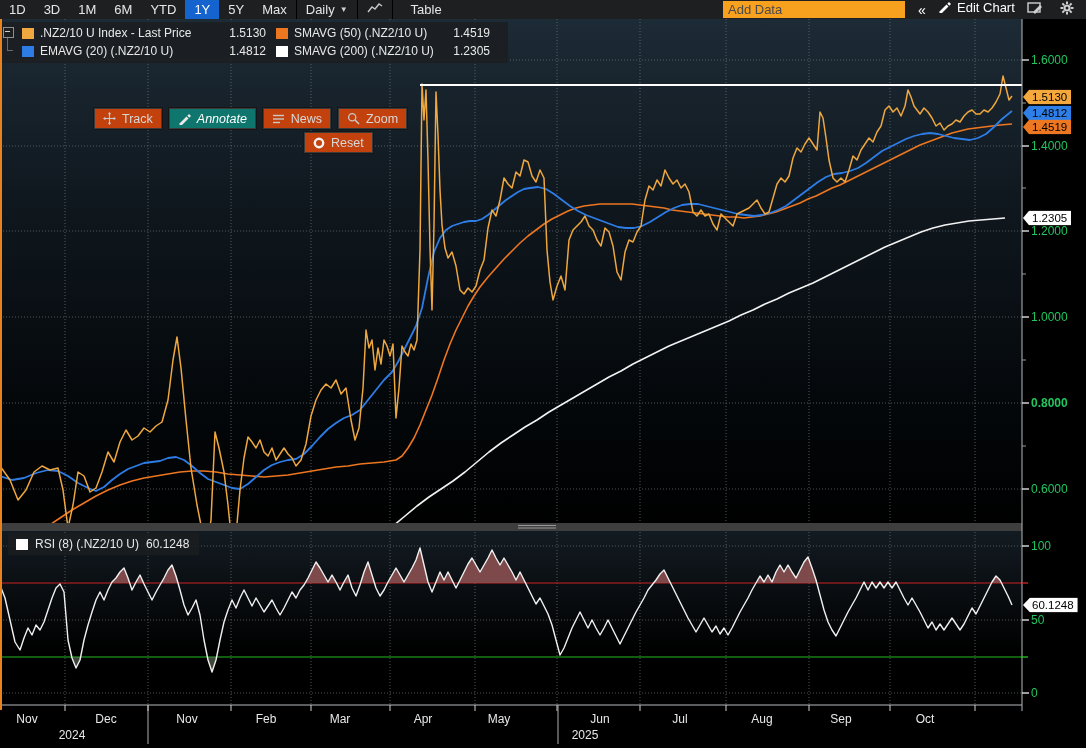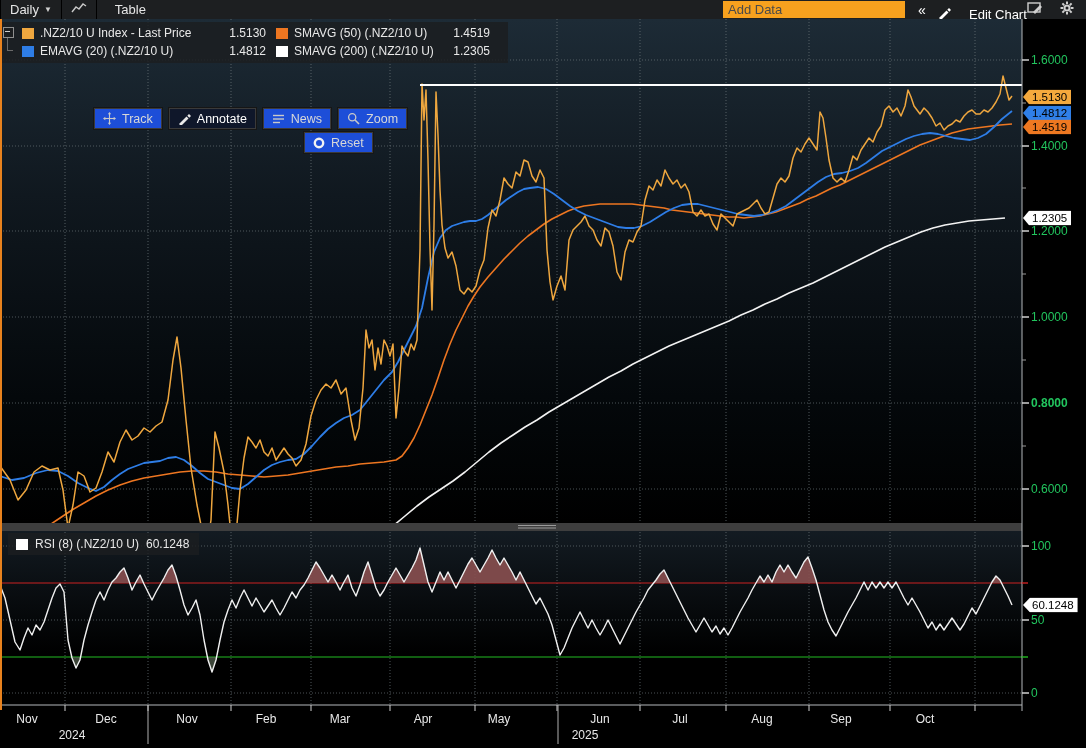--- a/index.html
+++ b/index.html
@@ -11,42 +11,42 @@
     display:flex;align-items:stretch;font-size:13px;}
   .tb-btn{display:flex;align-items:center;padding:0 9px;color:#e6e6e6;cursor:pointer;white-space:nowrap;}
   .tb-btn.active{background:#1563cf;color:#fff;}
   .tb-sep{width:1px;background:#000;}
   .tb-caret{font-size:8px;margin-left:5px;color:#cfcfcf;}
   .add-data{position:absolute;left:723px;top:1px;width:182px;height:17px;background:#f7a11e;border:none;
     font-family:"Liberation Sans",sans-serif;font-size:13px;color:#333;padding:0 5px;box-sizing:border-box;}
   .add-data::placeholder{color:#4a4a4a;opacity:1;}
   .chev{position:absolute;left:910px;top:0;height:19px;display:flex;align-items:center;padding:0 8px;
     color:#fff;font-size:14px;cursor:pointer;}
-  .edit-chart{position:absolute;left:938px;top:0;height:22px;display:flex;align-items:flex-end;gap:18px;
+  .edit-chart{position:absolute;left:938px;top:0;height:22px;display:flex;align-items:flex-start;gap:6px;
     color:#fff;cursor:pointer;font-size:13px;}
   .icon-btn{position:absolute;top:0;height:19px;width:26px;display:flex;align-items:center;justify-content:center;cursor:pointer;}
   .corner-accent{position:absolute;left:975px;top:17px;width:111px;height:2px;background:#1b5276;z-index:4;}
   
   .legend{position:absolute;left:2px;top:22px;width:506px;background:rgba(28,30,32,0.84);z-index:4;
     padding:2px 4px 3px 20px;box-sizing:border-box;display:grid;grid-template-columns:254px 224px;font-size:12px;row-gap:0;}
   .leg-item{display:flex;align-items:center;gap:6px;height:18px;white-space:nowrap;}
   .swatch{width:12px;height:11px;flex:0 0 12px;}
   .leg-val{margin-left:auto;padding-right:10px;}
   .expander{position:absolute;left:3px;top:27px;width:9px;height:9px;border:1px solid #8f8f8f;z-index:5;
     background:#1c1e20;}
   .expander:before{content:"";position:absolute;left:1px;top:3px;width:5px;height:1px;background:#cfcfcf;}
   .tree-line{position:absolute;left:7px;top:38px;width:1px;height:13px;background:#6a6a6a;z-index:5;}
   .tree-foot{position:absolute;left:7px;top:50px;width:6px;height:1px;background:#6a6a6a;z-index:5;}
   .rsi-legend{position:absolute;left:8px;top:533px;background:rgba(28,30,32,0.84);z-index:4;
     display:flex;align-items:center;gap:7px;font-size:12px;padding:2px 10px 2px 8px;height:18px;}
   
   .anno{position:absolute;left:93px;top:107px;display:flex;gap:5px;z-index:5;font-size:12.5px;}
-  .anno-btn{display:flex;align-items:center;gap:6px;background:#1d4ed8;border:1px solid #161616;
+  .anno-btn{display:flex;align-items:center;gap:6px;background:#c2410c;border:1px solid #161616;
     color:#d8d8d8;padding:1px 9px;height:19px;cursor:pointer;box-shadow:0 0 0 1px #3a3a3a inset;}
-  .anno-btn.active{background:#0f172a;color:#fff;}
+  .anno-btn.active{background:#0f766e;color:#fff;font-style:italic;}
   .reset-btn{position:absolute;left:303px;top:131px;z-index:5;font-size:12.5px;}
   
   .ylab{position:absolute;left:1031px;transform:translateY(-50%);font-size:12px;color:#22c55e;z-index:3;white-space:nowrap;}
   .badge{position:absolute;left:1023px;height:15px;line-height:15px;transform:translateY(-50%);
     padding:0 4px 0 9px;font-size:11.5px;color:#000;z-index:4;white-space:nowrap;
     clip-path:polygon(0 50%,13% 0,100% 0,100% 100%,13% 100%);}
   .xlab{position:absolute;top:712px;transform:translateX(-50%);font-size:12px;color:#e8e8e8;z-index:3;text-align:right;}
   .yearlab{position:absolute;top:728px;transform:translateX(-50%);font-size:12px;color:#e8e8e8;z-index:3;}
   .rail{position:absolute;left:0;top:19px;width:2px;height:691px;background:#e8821e;z-index:3;}
 </style>
@@ -147,20 +147,30 @@
         <line x1="890" y1="705" x2="890" y2="711" stroke="#d0d0d0" stroke-width="1"></line>
         <line x1="975" y1="705" x2="975" y2="711" stroke="#d0d0d0" stroke-width="1"></line>
         <line x1="148" y1="705" x2="148" y2="744" stroke="#b0b0b0" stroke-width="1"></line>
         <line x1="558" y1="705" x2="558" y2="744" stroke="#b0b0b0" stroke-width="1"></line>
       </g>
   </svg>
 
   <div class="rail"></div>
 
   <div class="toolbar">
+    <div id="ranges" style="display:flex;">
+        <div class="tb-btn range-btn">1D</div>
+        <div class="tb-btn range-btn">3D</div>
+        <div class="tb-btn range-btn">1M</div>
+        <div class="tb-btn range-btn">6M</div>
+        <div class="tb-btn range-btn">YTD</div>
+        <div class="tb-btn range-btn active">1Y</div>
+        <div class="tb-btn range-btn">5Y</div>
+        <div class="tb-btn range-btn">Max</div>
+      </div>
     <div class="tb-sep"></div>
     <div class="tb-btn">
       <span>Daily</span>
       <span class="tb-caret">▼</span>
     </div>
     <div class="tb-sep"></div>
     <div class="tb-btn" id="charttype-btn">
       <span id="charttype-icon"><svg width="16" height="12" viewBox="0 0 16 12">
             <polyline points="1,10 5,5 8,7 12,2 15,4" fill="none" stroke="#c9c9c9" stroke-width="1.4"></polyline>
           </svg></span>

